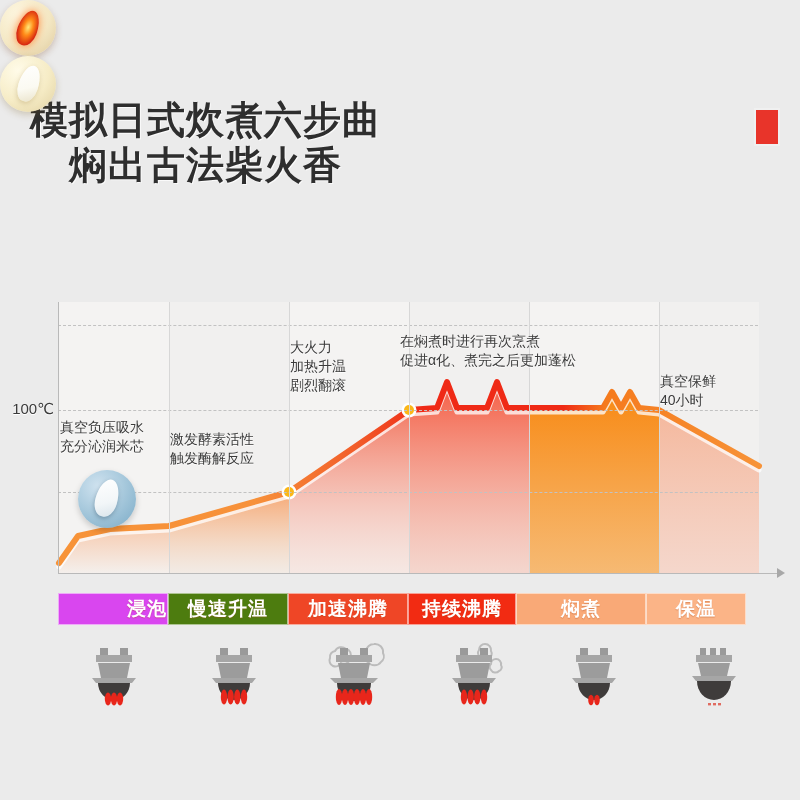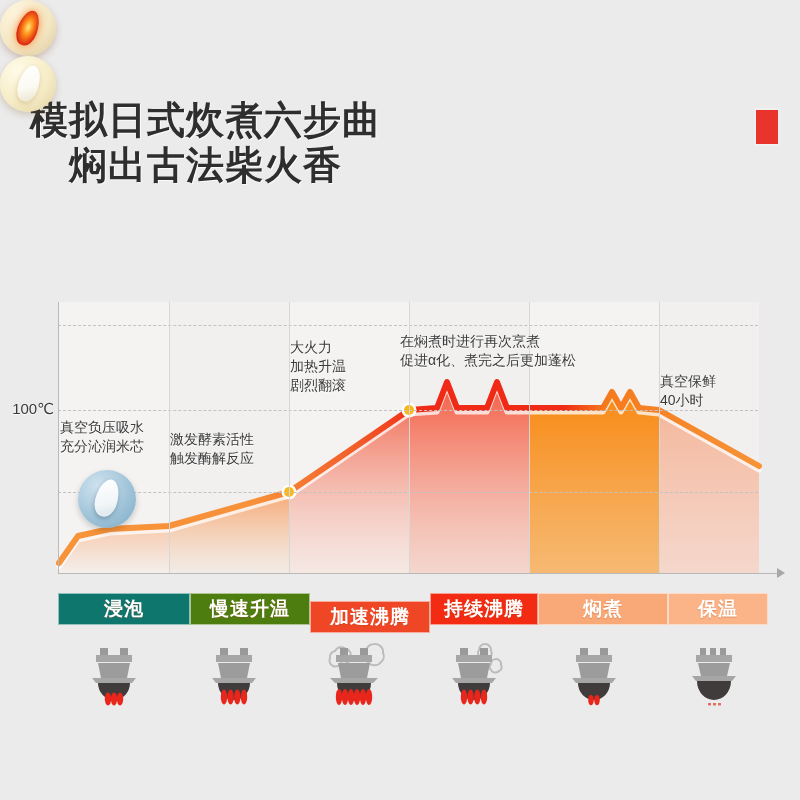--- a/index.html
+++ b/index.html
@@ -266,27 +266,27 @@
   </div>
 
   <div class="grain-hot">
     <div class="grain-core"></div>
   </div>
   <div class="grain-hot" style="left:682px;top:477px;">
     <div class="grain-cream"></div>
   </div>
 
   <div class="band">
-    <div class="band-cell" style="width:132px;background:#0f766e;">
+    <div class="band-cell" style="width:110px;background:#d946ef;justify-content:flex-end;">
       <span>浸泡</span>
     </div>
     <div class="band-cell" style="width:120px;background:#4d7c0f;font-family:Liberation Mono, monospace;">
       <span>慢速升温</span>
     </div>
-    <div class="band-cell" style="width:120px;background:#ef4626;margin-top:8px;">
+    <div class="band-cell" style="width:120px;background:#ef4626;">
       <span>加速沸腾</span>
     </div>
     <div class="band-cell" style="width:108px;background:#f22b12;">
       <span>持续沸腾</span>
     </div>
     <div class="band-cell" style="width:130px;background:#f9a977;">
       <span>焖煮</span>
     </div>
     <div class="band-cell" style="width:100px;background:#fbb487;">
       <span>保温</span>

